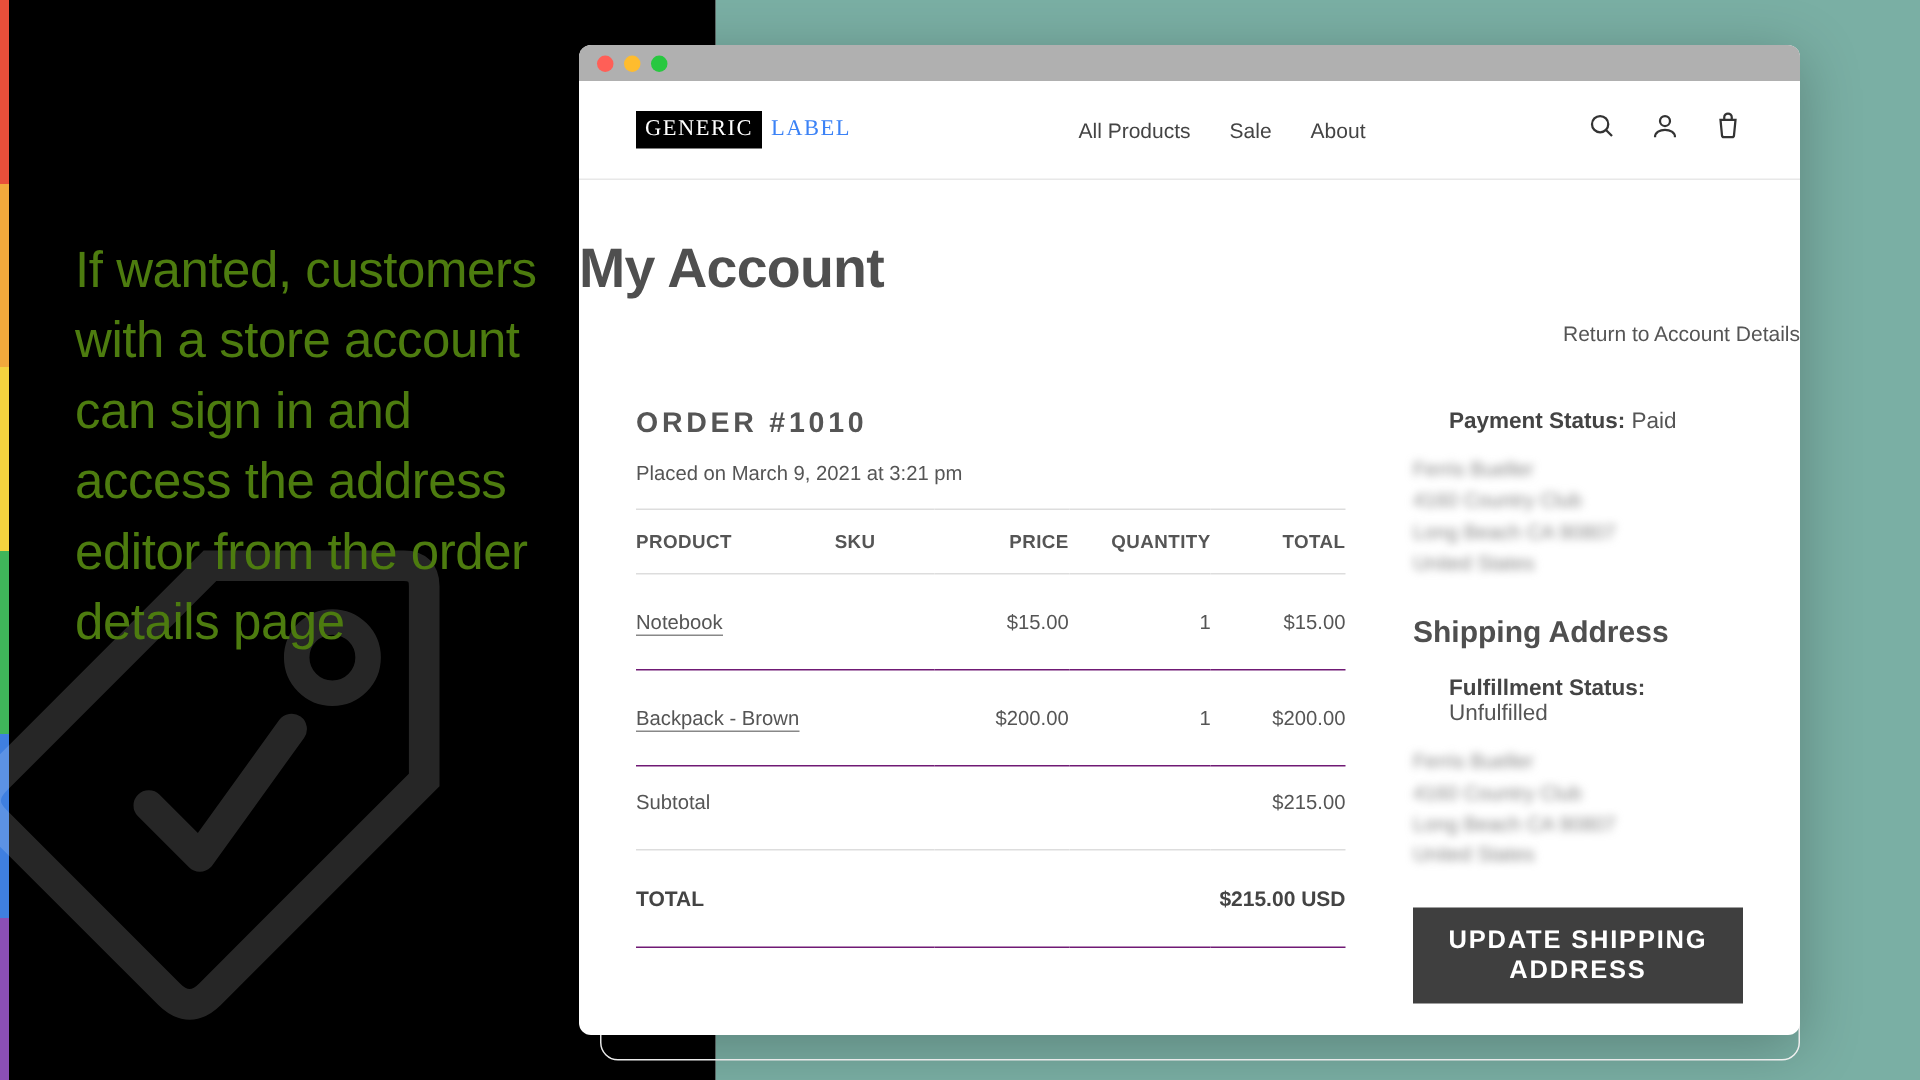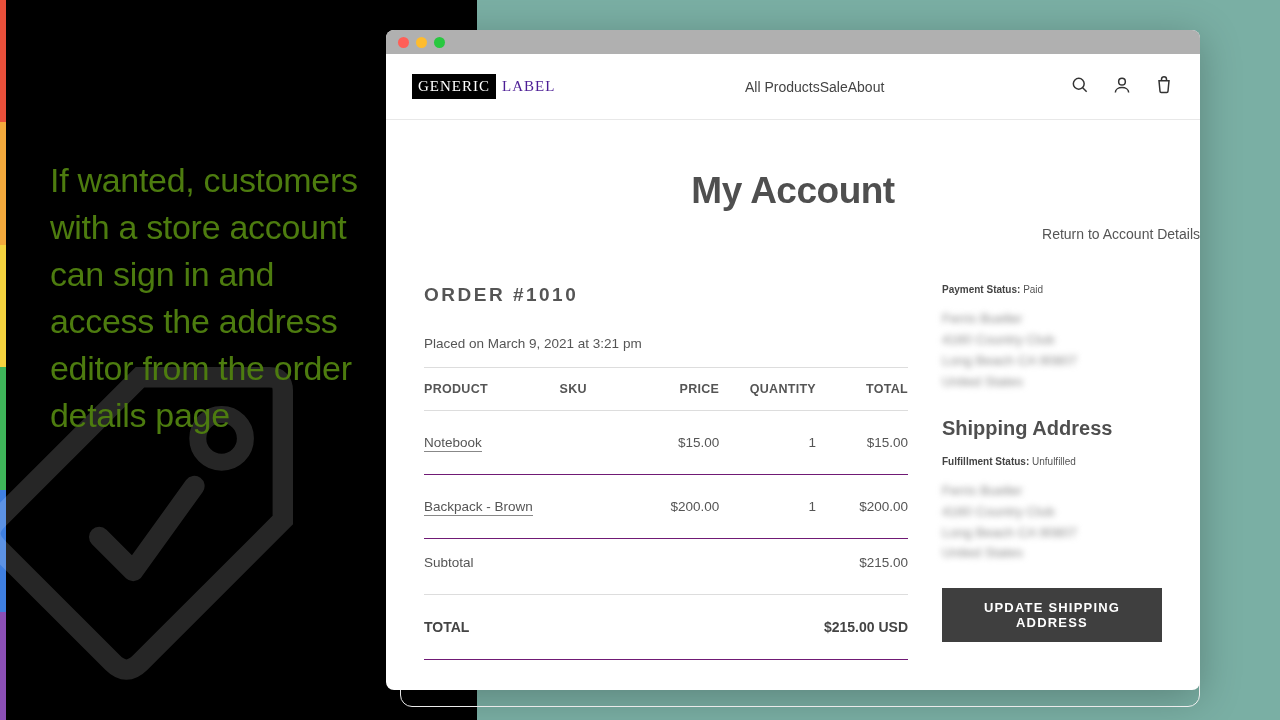--- a/index.html
+++ b/index.html
@@ -9,51 +9,51 @@
   .bg-right { position:absolute; left:477px; top:0; width:803px; height:720px; background:#7aafa4; }
   .rainbow { position:absolute; left:0; top:0; width:6px; height:720px; background:linear-gradient(180deg,#e94f3a 0%,#e94f3a 17%,#f2a93c 17%,#f2a93c 34%,#f4d33f 34%,#f4d33f 51%,#3fb55a 51%,#3fb55a 68%,#3f7fe0 68%,#3f7fe0 85%,#8b4fb5 85%,#8b4fb5 100%); }
   .blurb { position:absolute; left:50px; top:157px; width:330px; color:#4d7c0f; font-size:34px; line-height:1.38; font-weight:500; letter-spacing:-0.3px; }
   .tag-bg { position:absolute; left:-30px; top:350px; width:340px; height:340px; opacity:0.15; }
   .tag-bg svg { width:100%; height:100%; display:block; }
   .frame-shadow { position:absolute; left:400px; top:47px; width:800px; height:660px; border:1.5px solid #fff; border-radius:12px; }
   .browser { position:absolute; left:386px; top:30px; width:814px; height:660px; border-radius:8px; overflow:hidden; box-shadow:0 8px 40px rgba(0,0,0,0.25); background:#fff; }
   .titlebar { height:24px; background:#b0b0b0; display:flex; align-items:center; padding-left:12px; gap:7px; }
   .dot { width:11px; height:11px; border-radius:50%; }
   .dot.red { background:#ff5f57; } .dot.yellow { background:#febc2e; } .dot.green { background:#28c840; }
-  .site-header { height:66px; display:flex; align-items:center; justify-content:space-between; padding:0 26px; border-bottom:1px solid #e8e8e8; }
+  .site-header { height:66px; display:flex; align-items:center; justify-content:space-between; padding:0 38px; border-bottom:1px solid #e8e8e8; }
   .logo { display:flex; align-items:center; font-family:"Times New Roman",serif; font-size:15px; letter-spacing:1px; }
   .logo .dark { background:#000; color:#fff; padding:4px 6px; }
-  .logo .light { padding:4px 4px 4px 6px; color:#4c1d95; }
-  .nav { display:flex; font-size:14px; color:#444; }
+  .logo .light { padding:4px 4px 4px 6px; color:#3b82f6; }
+  .nav { display:flex; gap:26px; font-size:14px; color:#444; }
   .nav a { text-decoration:none; color:#444; }
   .header-icons { display:flex; gap:22px; align-items:center; }
   .header-icons svg { width:20px; height:20px; stroke:#333; stroke-width:1.8; fill:none; }
-  .page-title { text-align:center; font-size:37px; font-weight:600; color:#4f4f4f; margin-top:50px; letter-spacing:-0.5px; }
+  .page-title { text-align:left; font-size:37px; font-weight:600; color:#4f4f4f; margin-top:38px; letter-spacing:-0.5px; }
   .return-link { display:block; text-align:right; font-size:14px; color:#555; margin-top:14px; text-decoration:none; }
-  .content { display:flex; padding:42px 38px 0 38px; gap:34px; }
+  .content { display:flex; padding:42px 38px 0 38px; gap:45px; }
   .order-col { flex:1; }
   .order-title { font-size:19px; font-weight:600; letter-spacing:2.5px; color:#555; text-transform:uppercase; }
-  .placed { font-size:13.5px; color:#555; margin-top:30px; }
+  .placed { font-size:13.5px; color:#555; margin-top:14px; }
   table.order { width:100%; border-collapse:collapse; margin-top:16px; font-size:13.5px; color:#555; }
   table.order th { text-align:left; font-weight:600; font-size:12.5px; letter-spacing:0.3px; padding:14px 0; border-top:1px solid #ddd; border-bottom:1px solid #ddd; }
   table.order th:nth-child(3), table.order td:nth-child(3),
   table.order th:nth-child(4), table.order td:nth-child(4),
   table.order th:nth-child(5), table.order td:nth-child(5) { text-align:right; }
   table.order td { padding:24px 0; border-bottom:1px solid #701a75; }
   table.order td.prod span { border-bottom:1.5px solid #888; padding-bottom:1px; }
   .summary-row td { padding:12px 0; }
   .summary-row.first td { padding-top:16px; }
   .total-row td { padding:18px 0 0 0; font-weight:600; font-size:14px; color:#444; border-top:1px solid #ddd; border-bottom:none; }
   tr.noborder td { border-bottom:none; }
   .side-col { width:220px; }
   .side-title { font-size:20px; font-weight:700; color:#4f4f4f; margin-bottom:16px; }
-  .status-line { font-size:10px; color:#555; margin-bottom:14px; }
+  .status-line { font-size:15px; color:#555; margin-bottom:14px;margin-left:24px; }
   .status-line b { font-weight:700; color:#444; }
   .blur-block { font-size:13.5px; color:#888; line-height:1.55; filter:blur(3px); margin-bottom:24px; user-select:none; }
-  .update-btn { background:#3f3f3f; color:#fff; border:none; padding:12px 14px; font-size:13px; font-weight:600; letter-spacing:1.2px; cursor:pointer; }
+  .update-btn { background:#3f3f3f; color:#fff; border:none; padding:12px 14px; font-size:17px; font-weight:600; letter-spacing:1.2px; cursor:pointer; }
 </style>
 </head>
 <body>
 
 <div class="stage">
   <div class="bg-right"></div>
   <div class="bg-left"></div>
   <div class="rainbow"></div>
 
   <div class="tag-bg">

